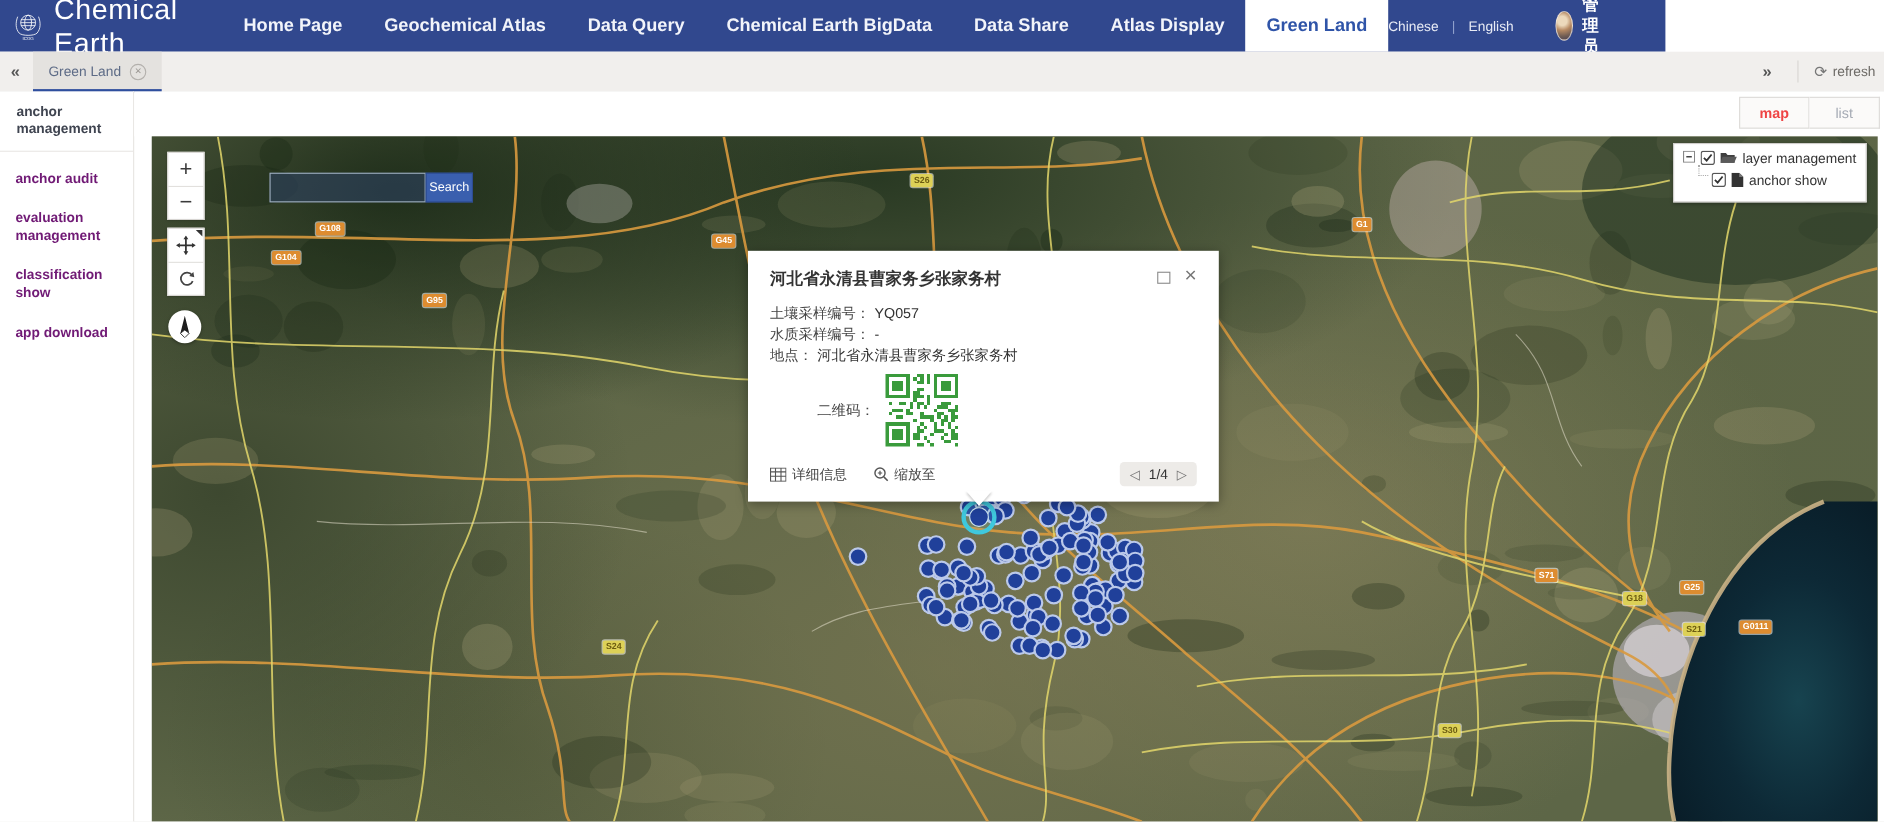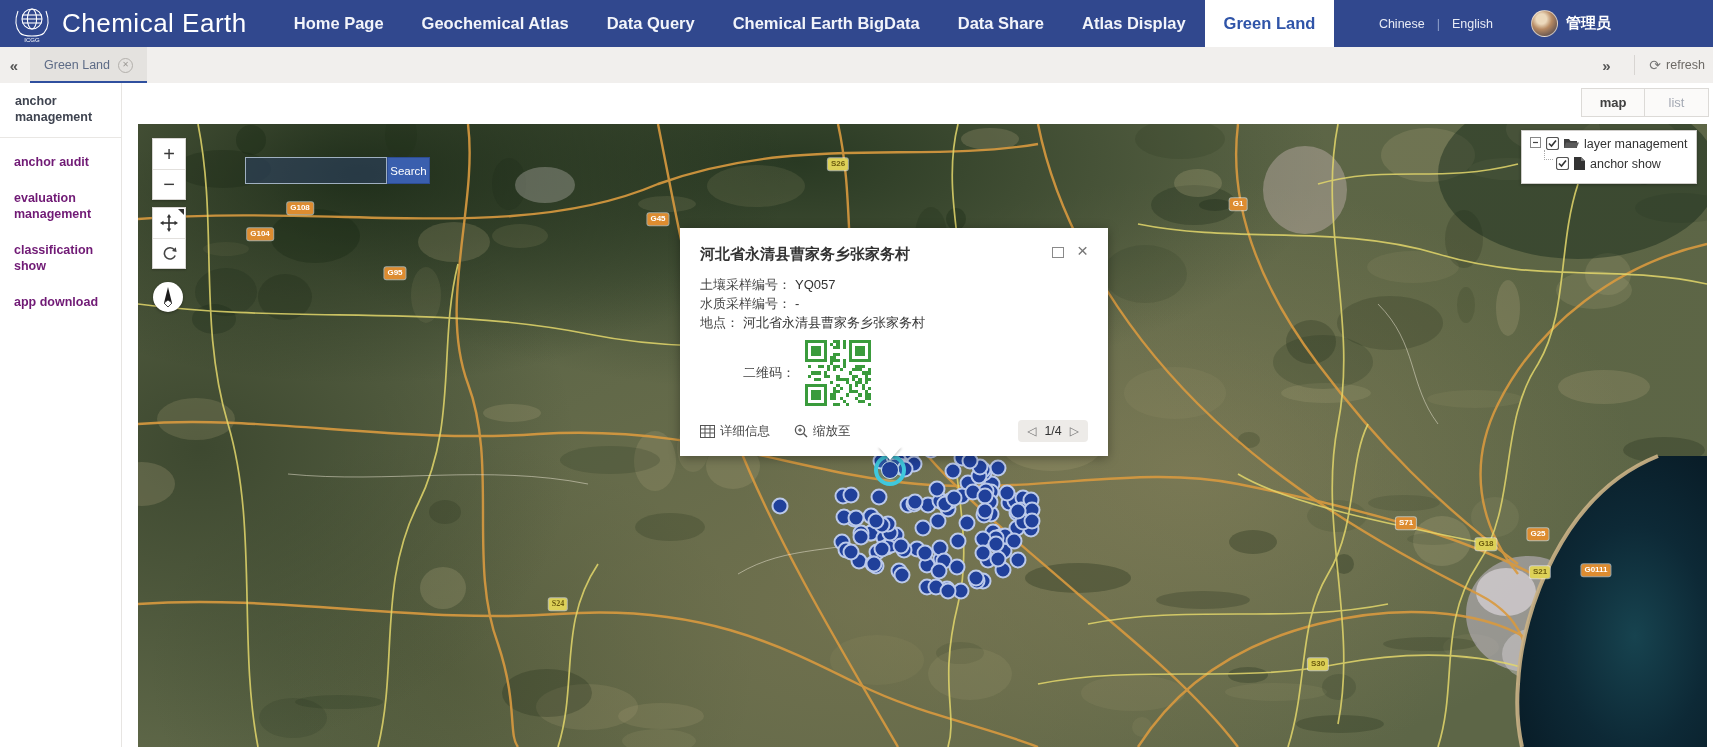--- a/index.html
+++ b/index.html
@@ -1,20 +1,20 @@
 <!DOCTYPE html>
 <html><head>
 <meta charset="utf-8">
 <style>
   html,body{margin:0;padding:0;background:#fff;}
   body{font-family:"Liberation Sans", sans-serif; -webkit-font-smoothing:antialiased;}
   #page{position:relative;width:1713px;height:747px;overflow:hidden;background:#fff;}
 
   
-  .navbar{position:absolute;left:0;top:0;width:1713px;height:47px;background:#31488e;display:flex;align-items:stretch;color:#fff;}
+  .navbar{position:absolute;left:0;top:0;width:1514px;height:47px;background:#31488e;display:flex;align-items:stretch;color:#fff;}
   .brand{display:flex;align-items:center;padding-left:12px;}
   .brand-title{font-size:26px;color:#fff;letter-spacing:.5px;margin-left:10px;font-weight:400;}
   .nav-items{display:flex;align-items:stretch;margin-left:28px;}
   .nav-item{display:flex;align-items:center;padding:0 19px;font-size:16.5px;font-weight:bold;color:#f2f4fa;cursor:pointer;white-space:nowrap;}
   .nav-item.active{background:#fff;color:#2f54a8;}
   .nav-right{margin-left:auto;display:flex;align-items:center;padding-right:102px;}
   .lang{display:flex;align-items:center;font-size:12.5px;color:#e8ebf5;}
   .lang span{cursor:pointer;}
   .lang .sep{margin:0 12px;color:#8fa0cc;cursor:default;}
   .user{display:flex;align-items:center;margin-left:38px;}
@@ -35,21 +35,21 @@
   .sidebar{position:absolute;left:0;top:83px;width:122px;height:664px;background:#fff;border-right:1px solid #e7e5e2;box-sizing:border-box;}
   .side-item{padding:10px 8px 10px 14px;font-size:12.5px;font-weight:bold;line-height:16px;color:#701a75;cursor:pointer;}
   .side-item.active{color:#3f4450;padding-left:15px;}
   .side-divider{height:1px;background:#e9e7e4;margin:2px 0 6px 0;}
 
   
   .content-toolbar{position:absolute;left:122px;top:83px;width:1591px;height:41px;background:#fff;}
   .view-toggle{position:absolute;right:4px;top:5px;display:flex;}
   .vt-btn{width:64px;height:29px;border:1px solid #dcdad7;background:#fbfaf9;display:flex;align-items:center;justify-content:center;font-size:13px;cursor:pointer;box-sizing:border-box;}
   .vt-btn + .vt-btn{border-left:none;}
-  .vt-btn.active{color:#404040;font-weight:bold;}
+  .vt-btn.active{color:#ef4444;font-weight:bold;}
   .vt-btn.inactive{color:#a5aab4;}
 
   
   #map{position:absolute;left:138px;top:124px;width:1569px;height:623px;overflow:hidden;cursor:grab;
     background-color:#5d6647;
     background-image:
       radial-gradient(ellipse 620px 300px at 14% 8%, rgba(22,38,20,.85), transparent 70%),
       radial-gradient(ellipse 760px 330px at 42% 6%, rgba(28,46,26,.8), transparent 70%),
       radial-gradient(ellipse 520px 420px at 4% 52%, rgba(48,60,38,.7), transparent 72%),
       radial-gradient(ellipse 840px 520px at 46% 78%, rgba(128,122,84,.55), transparent 70%),
@@ -331,21 +331,21 @@
 
     <div id="badges-layer">
         <div class="road-badge orange" style="left: 162px; top: 84px;">G108</div>
         <div class="road-badge orange" style="left: 122px; top: 110px;">G104</div>
         <div class="road-badge orange" style="left: 257px; top: 149px;">G95</div>
         <div class="road-badge orange" style="left: 520px; top: 95px;">G45</div>
         <div class="road-badge yellow" style="left: 700px; top: 40px;">S26</div>
         <div class="road-badge orange" style="left: 952px; top: 120px;">G2</div>
         <div class="road-badge orange" style="left: 1100px; top: 80px;">G1</div>
         <div class="road-badge orange" style="left: 662px; top: 300px;">G3</div>
-        <div class="road-badge yellow" style="left: 420px; top: 480px; font-family: Liberation Serif, serif;">S24</div>
+        <div class="road-badge yellow" style="left: 420px; top: 464px;">S24</div>
         <div class="road-badge orange" style="left: 1268px; top: 399px;">S71</div>
         <div class="road-badge orange" style="left: 1400px; top: 410px;">G25</div>
         <div class="road-badge yellow" style="left: 1348px; top: 420px;">G18</div>
         <div class="road-badge yellow" style="left: 1402px; top: 448px;">S21</div>
         <div class="road-badge orange" style="left: 1458px; top: 446px;">G0111</div>
         <div class="road-badge yellow" style="left: 1180px; top: 540px;">S30</div>
       </div>
     <div id="markers-layer">
         <div class="marker-dot" style="left: 844.6px; top: 456.8px; height: 17px; width: 17px;"></div>
         <div class="marker-dot" style="left: 743.3px; top: 336.8px; height: 17px; width: 17px;"></div>

